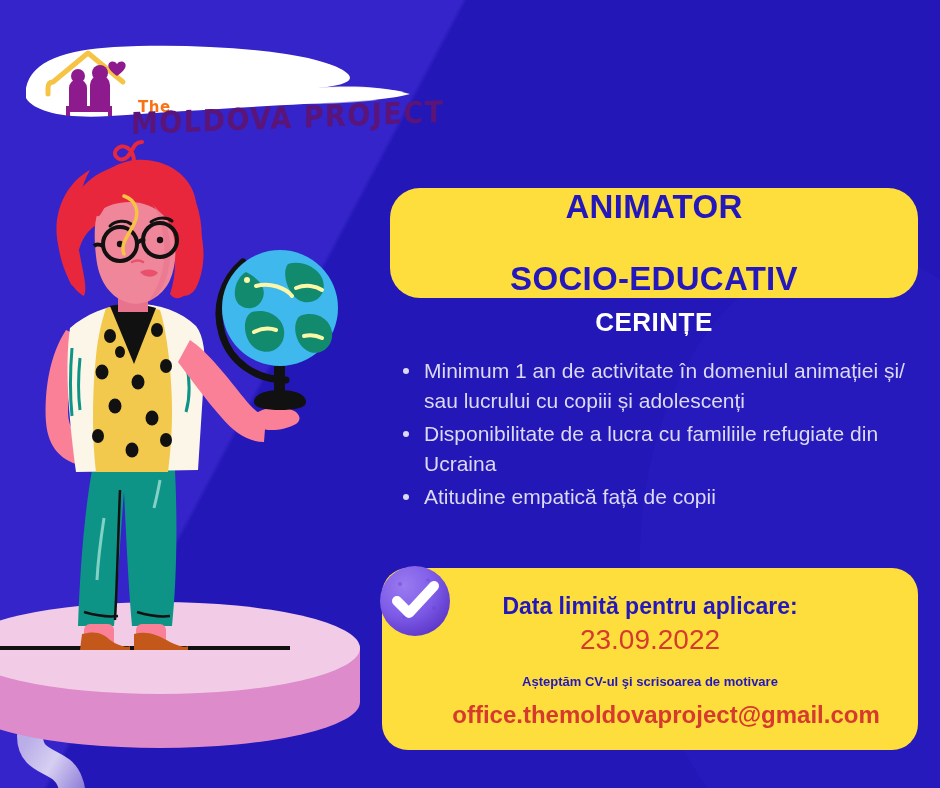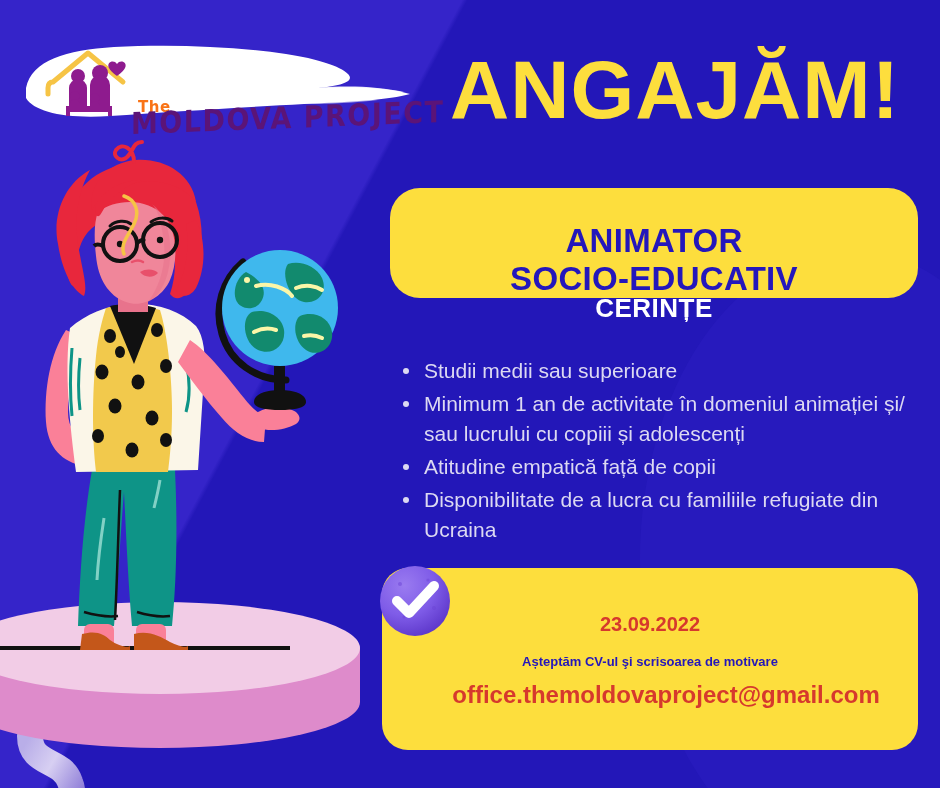--- a/index.html
+++ b/index.html
@@ -27,40 +27,40 @@
     transform:skewY(-2.2deg);white-space:nowrap;}
 
   
   .headline{position:absolute;left:440px;top:40px;width:470px;height:100px;
     font-size:82px;line-height:100px;font-weight:bold;color:#FDDE3D;letter-spacing:1px;
     text-align:center;font-family:"Liberation Sans", sans-serif;}
 
   
   .job-box{position:absolute;left:390px;top:188px;width:528px;height:110px;
     background:#FDDE3D;border-radius:30px;
-    display:flex;flex-direction:column;align-items:center;justify-content:flex-end;}
+    display:flex;flex-direction:column;align-items:center;justify-content:space-between;}
   .job-line{font-size:33px;font-weight:bold;color:#2417bb;letter-spacing:.3px;line-height:38px;}
 
   
-  .cerinte{position:absolute;left:390px;top:293px;width:528px;text-align:center;
+  .cerinte{position:absolute;left:390px;top:307px;width:528px;text-align:center;
     font-size:26px;font-weight:bold;color:#ffffff;letter-spacing:.5px;}
 
   
   .reqs{position:absolute;left:392px;top:356px;width:540px;margin:0;padding:0;list-style:none;}
   .reqs li{position:relative;padding-left:32px;margin-bottom:3px;
     font-size:21px;line-height:30px;color:#dcd9f2;font-weight:400;}
   .reqs li::before{content:"";position:absolute;left:11px;top:12px;width:6px;height:6px;
     border-radius:50%;background:#dcd9f2;}
 
   
   .contact-box{position:absolute;left:382px;top:568px;width:536px;height:182px;
     background:#FDDE3D;border-radius:26px;
     display:flex;flex-direction:column;align-items:center;justify-content:center;}
   .c-deadline{font-size:23px;font-weight:bold;color:#2417bb;margin-top:4px;}
-  .c-date{font-size:20px;font-weight:bold;color:#d6392d;margin-top:4px;}
+  .c-date{font-size:28px;font-weight:normal;color:#d6392d;margin-top:4px;}
   .c-send{font-size:13px;font-weight:bold;color:#2417bb;margin-top:18px;}
   .c-email{font-size:24px;font-weight:bold;color:#d6392d;margin-top:12px;margin-left:32px;}
 
   .check-badge{position:absolute;left:376px;top:562px;width:78px;height:78px;}
 
   
   .illus{position:absolute;left:0px;top:140px;width:380px;height:648px;}
 </style>
 </head>
 <body>
@@ -90,37 +90,36 @@
       <circle cx="53" cy="54" r="5" fill="#8E1B8E"></circle>
       <path d="M48,62 a5,5 0 0 1 10,0 L58,68 L48,68 Z" fill="#8E1B8E"></path>
       <rect x="24" y="62" width="46" height="6" fill="#8E1B8E"></rect>
       <rect x="24" y="62" width="4" height="10" fill="#8E1B8E"></rect>
       <rect x="66" y="62" width="4" height="10" fill="#8E1B8E"></rect>
     </svg>
     <div class="logo-the">The</div>
     <div class="logo-name">MOLDOVA PROJECT</div>
   </div>
 
-  <div class="headline">ANGAJĂM!</div>
 
   <div class="job-box">
     <div class="job-line">ANIMATOR</div>
     <div class="job-line">SOCIO-EDUCATIV</div>
   </div>
 
   <div class="cerinte">CERINȚE</div>
 
   <ul class="reqs">
-    <li>Studii medii sau superioare</li>
     <li>Minimum 1 an de activitate în domeniul animației și/ sau lucrului cu copiii și adolescenți</li>
+    <li>Disponibilitate de a lucra cu familiile refugiate din Ucraina</li>
     <li>Atitudine empatică față de copii</li>
-    <li>Disponibilitate de a lucra cu familiile refugiate din Ucraina</li>
   </ul>
 
   <div class="contact-box">
+    <div class="c-deadline">Data limită pentru aplicare:</div>
     <div class="c-date">23.09.2022</div>
     <div class="c-send">Așteptăm CV-ul şi scrisoarea de motivare</div>
     <div class="c-email">office.themoldovaproject@gmail.com</div>
   </div>
 
   <svg class="check-badge" viewBox="0 0 78 78">
     <defs>
       <radialGradient id="pg" cx="35%" cy="28%" r="78%">
         <stop offset="0%" stop-color="#9a7bf0"></stop>
         <stop offset="55%" stop-color="#7f5ce8"></stop>

